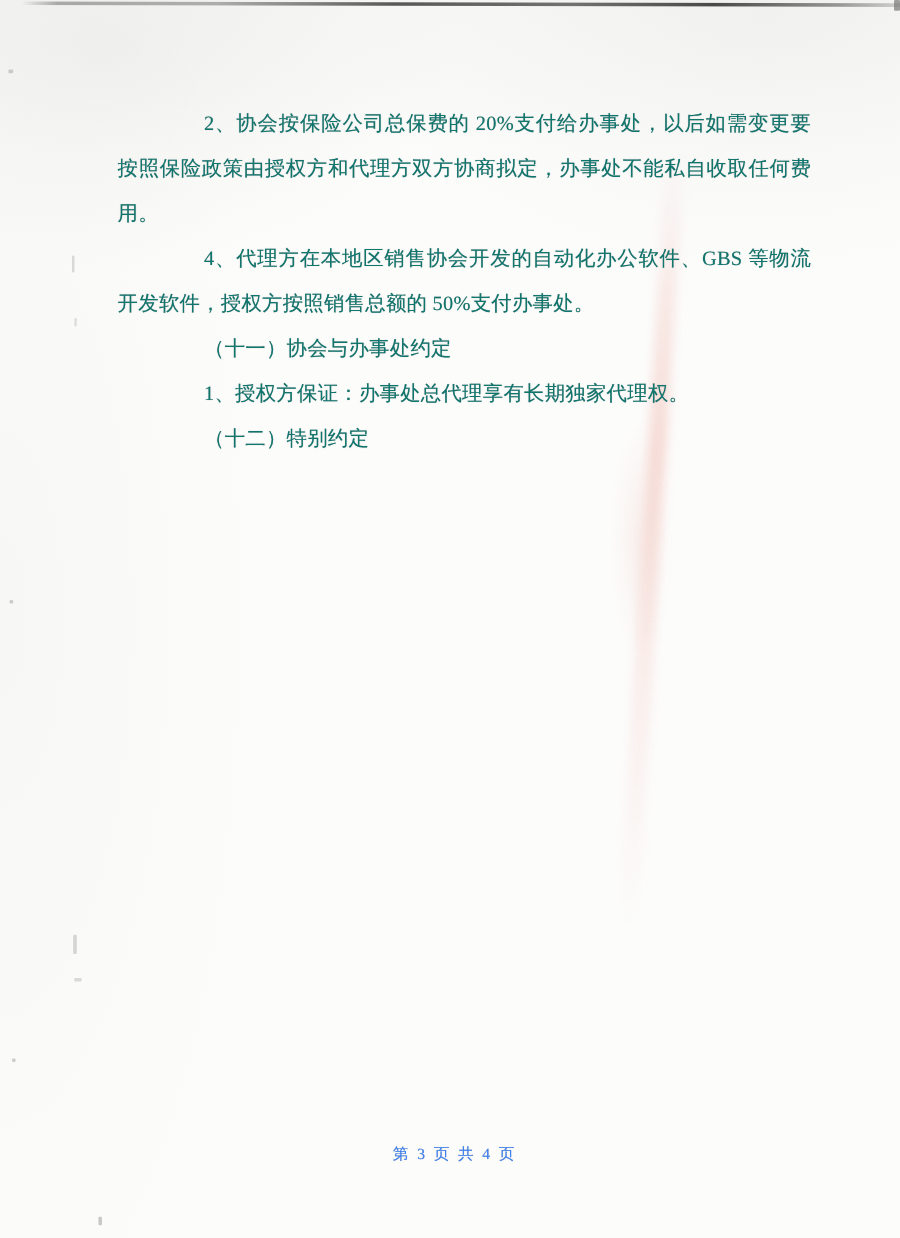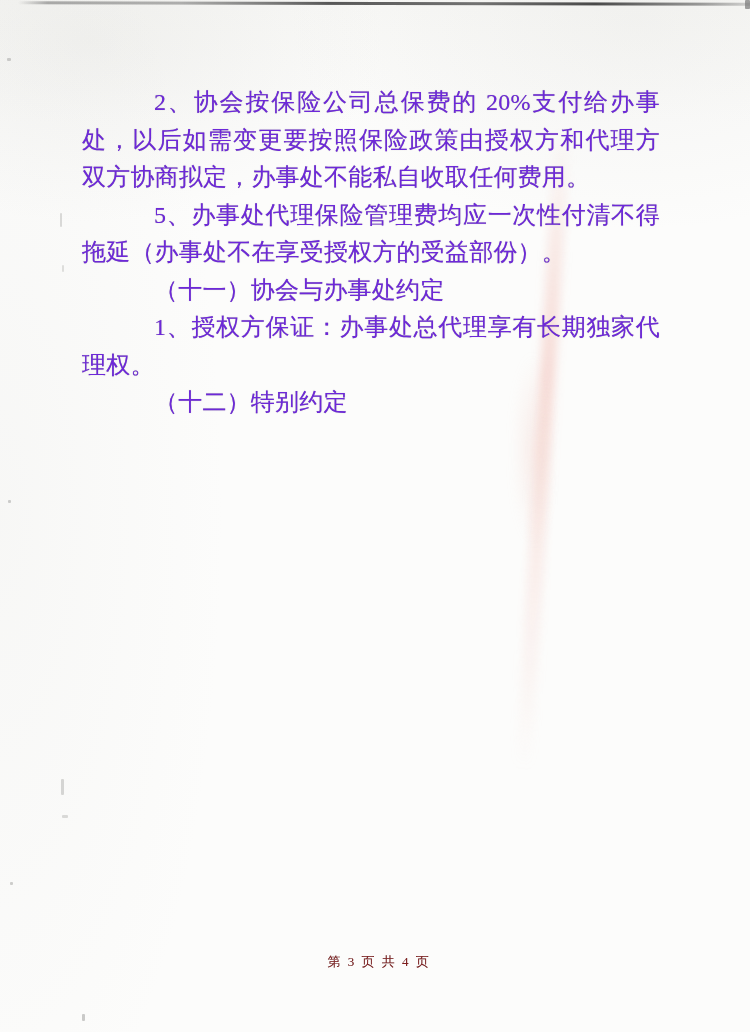--- a/index.html
+++ b/index.html
@@ -84,44 +84,44 @@
   .speck.s3 { left: 62px; top: 265px; width: 2px; height: 7px;  opacity: 0.35; }
   .speck.s4 { left: 8px;  top: 500px; width: 3px; height: 3px; }
   .speck.s5 { left: 61px; top: 779px; width: 3px; height: 16px; opacity: 0.45; }
   .speck.s6 { left: 62px; top: 815px; width: 6px; height: 3px;  opacity: 0.4; }
   .speck.s7 { left: 10px; top: 882px; width: 3px; height: 3px; }
   .speck.s8 { left: 82px; top: 1014px; width: 3px; height: 7px; opacity: 0.6; }
   .speck.s9 { left: 745px; top: 0px; width: 5px; height: 9px; opacity: 0.7; background:#777; }
 
   .doc-body {
     position: absolute;
-    left: 82px;
+    left: 98px;
     top: 84px;
     width: 578px;
-    font-size: 24px;
+    font-size: 17px;
     line-height: 37.5px;
-    color: #6d28d9;
+    color: #0f766e;
     text-align: justify;
     letter-spacing: 0.2px;
     text-shadow: 0 0 0.7px rgba(70,70,70,0.5);
   }
   .doc-body p {
     margin: 0;
     padding: 0;
     text-indent: 72px;
   }
   .page-footer {
     position: absolute;
     left: 90px;
     top: 953px;
     width: 578px;
     text-align: center;
     font-size: 13px;
     letter-spacing: 2px;
-    color: #7f1d1d;
+    color: #3b82f6;
     text-shadow: 0 0 0.6px rgba(80,80,80,0.5);
   }
 </style>
 </head>
 <body>
 
 <div class="paper-texture"></div>
 <div class="scan-top-line"></div>
 <div class="crease"></div>
 <div class="crease-soft"></div>
@@ -131,19 +131,19 @@
 <div class="speck s3"></div>
 <div class="speck s4"></div>
 <div class="speck s5"></div>
 <div class="speck s6"></div>
 <div class="speck s7"></div>
 <div class="speck s8"></div>
 <div class="speck s9"></div>
 
 <div class="doc-body">
   <p>2、协会按保险公司总保费的 20%支付给办事处，以后如需变更要按照保险政策由授权方和代理方双方协商拟定，办事处不能私自收取任何费用。</p>
-  <p>5、办事处代理保险管理费均应一次性付清不得拖延（办事处不在享受授权方的受益部份）。</p>
+  <p>4、代理方在本地区销售协会开发的自动化办公软件、GBS 等物流开发软件，授权方按照销售总额的 50%支付办事处。</p>
   <p>（十一）协会与办事处约定</p>
   <p>1、授权方保证：办事处总代理享有长期独家代理权。</p>
   <p>（十二）特别约定</p>
 </div>
 
 <div class="page-footer">第 3 页 共 4 页</div>
 
 </body></html>

